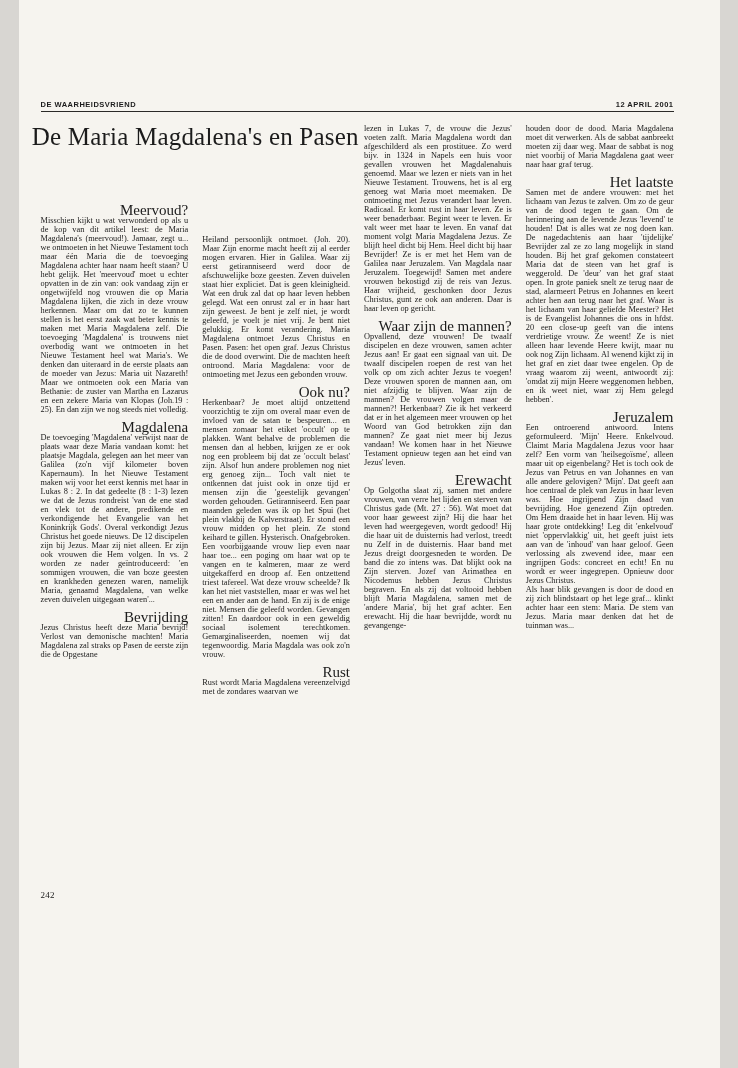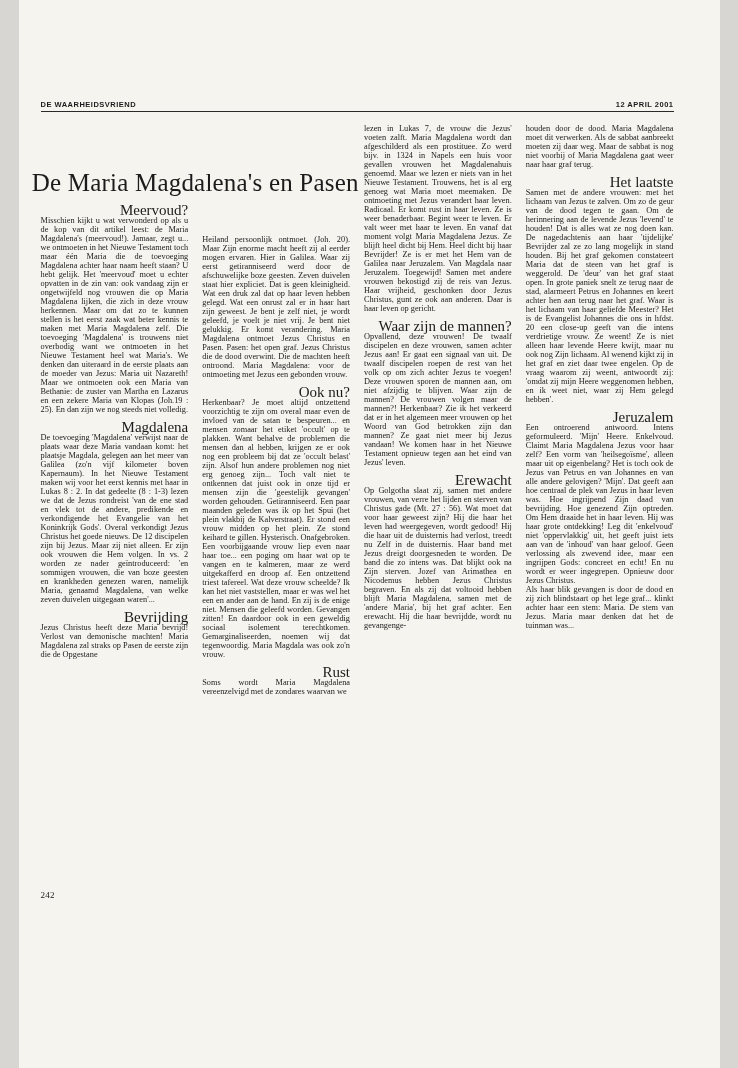--- a/index.html
+++ b/index.html
@@ -22,21 +22,21 @@
   }
   .content{
     position:absolute;left:22px;right:46px;top:124px;
     display:grid;
     grid-template-columns:repeat(4,1fr);
     grid-template-rows:82px auto;
     column-gap:14px;
   }
   .title-block{
     grid-column:1 / 3;grid-row:1;
-    display:flex;align-items:flex-end;justify-content:center;
+    display:flex;justify-content:center;
     padding-bottom:10px;
   }
   .article-title{
     font-size:25px;line-height:1.05;font-weight:normal;
     letter-spacing:.2px;margin:0;white-space:nowrap;
   }
   .col{font-size:8.3px;line-height:9px;text-align:justify;}
   .col1{grid-column:1;grid-row:2;}
   .col2{grid-column:2;grid-row:2;margin-top:29px;}
   .col3{grid-column:3;grid-row:1 / 3;}
@@ -89,21 +89,21 @@
       <section class="sec">
 
         <p class="sec-text">Heiland persoonlijk ontmoet. (Joh. 20). Maar Zijn enorme macht heeft zij al eerder mogen ervaren. Hier in Galilea. Waar zij eerst getiranniseerd werd door de afschuwelijke boze geesten. Zeven duivelen staat hier expliciet. Dat is geen kleinigheid. Wat een druk zal dat op haar leven hebben gelegd. Wat een onrust zal er in haar hart zijn geweest. Je bent je zelf niet, je wordt geleefd, je voelt je niet vrij. Je bent niet gelukkig. Er komt verandering. Maria Magdalena ontmoet Jezus Christus en Pasen. Pasen: het open graf. Jezus Christus die de dood overwint. Die de machten heeft ontroond. Maria Magdalena: voor de ontmoeting met Jezus een gebonden vrouw.</p>
       </section>
       <section class="sec">
         <h3 class="sec-heading">Ook nu?</h3>
         <p class="sec-text">Herkenbaar? Je moet altijd ontzettend voorzichtig te zijn om overal maar even de invloed van de satan te bespeuren... en mensen zomaar het etiket 'occult' op te plakken. Want behalve de problemen die mensen dan al hebben, krijgen ze er ook nog een probleem bij dat ze 'occult belast' zijn. Alsof hun andere problemen nog niet erg genoeg zijn... Toch valt niet te ontkennen dat juist ook in onze tijd er mensen zijn die 'geestelijk gevangen' worden gehouden. Getiranniseerd. Een paar maanden geleden was ik op het Spui (het plein vlakbij de Kalverstraat). Er stond een vrouw midden op het plein. Ze stond keihard te gillen. Hysterisch. Onafgebroken. Een voorbijgaande vrouw liep even naar haar toe... een poging om haar wat op te vangen en te kalmeren, maar ze werd uitgekafferd en droop af. Een ontzettend triest tafereel. Wat deze vrouw scheelde? Ik kan het niet vaststellen, maar er was wel het een en ander aan de hand. En zij is de enige niet. Mensen die geleefd worden. Gevangen zitten! En daardoor ook in een geweldig sociaal isolement terechtkomen. Gemarginaliseerden, noemen wij dat tegenwoordig. Maria Magdala was ook zo'n vrouw.</p>
       </section>
       <section class="sec">
         <h3 class="sec-heading">Rust</h3>
-        <p class="sec-text">Soms wordt Maria Magdalena vereenzelvigd met de zondares waarvan we</p>
+        <p class="sec-text">Rust wordt Maria Magdalena vereenzelvigd met de zondares waarvan we</p>
       </section>
     </div>
 
     <div class="col col3">
       <section class="sec">
 
         <p class="sec-text">lezen in Lukas 7, de vrouw die Jezus' voeten zalft. Maria Magdalena wordt dan afgeschilderd als een prostituee. Zo werd bijv. in 1324 in Napels een huis voor gevallen vrouwen het Magdalenahuis genoemd. Maar we lezen er niets van in het Nieuwe Testament. Trouwens, het is al erg genoeg wat Maria moet meemaken. De ontmoeting met Jezus verandert haar leven. Radicaal. Er komt rust in haar leven. Ze is weer benaderbaar. Begint weer te leven. Er valt weer met haar te leven. En vanaf dat moment volgt Maria Magdalena Jezus. Ze blijft heel dicht bij Hem. Heel dicht bij haar Bevrijder! Ze is er met het Hem van de Galilea naar Jeruzalem. Van Magdala naar Jeruzalem. Toegewijd! Samen met andere vrouwen bekostigd zij de reis van Jezus. Haar vrijheid, geschonken door Jezus Christus, gunt ze ook aan anderen. Daar is haar leven op gericht.</p>
       </section>
       <section class="sec">
         <h3 class="sec-heading">Waar zijn de mannen?</h3>

